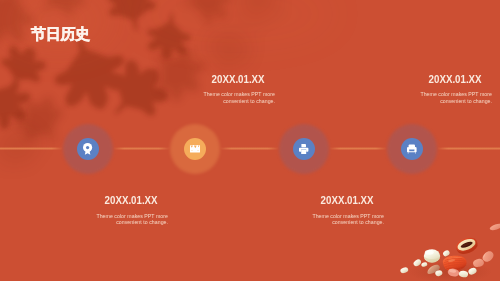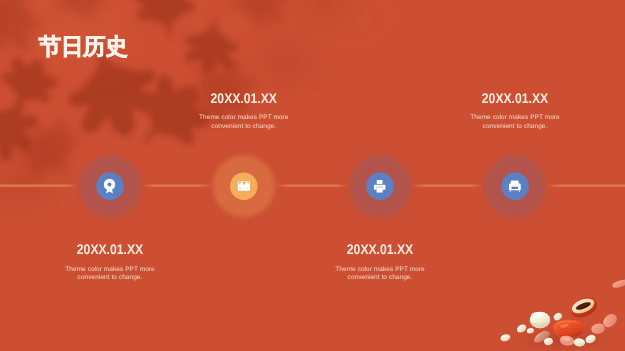--- a/index.html
+++ b/index.html
@@ -1,26 +1,26 @@
 <!DOCTYPE html>
 <html><head>
 <meta charset="utf-8">
 <title>slide</title>
 <style>
   html,body{margin:0;padding:0;}
   body{width:500px;height:281px;overflow:hidden;font-family:"Liberation Sans",sans-serif;background:#CC4F33;}
   .slide{position:relative;width:500px;height:281px;overflow:hidden;background:#CC4F33;}
   .bgleaves{position:absolute;left:0;top:0;width:500px;height:281px;}
-  .title{position:absolute;left:31px;top:25px;font-size:18px;font-weight:900;color:#FDF3EC;letter-spacing:-0.3px;-webkit-text-stroke:0.55px #FDF3EC;}
+  .title{position:absolute;left:31px;top:25px;font-size:15px;font-weight:900;color:#FDF3EC;letter-spacing:-0.3px;-webkit-text-stroke:0.55px #FDF3EC;}
   .tline{position:absolute;top:147.2px;height:2.4px;}
   .halo{position:absolute;width:50px;height:50px;border-radius:50%;top:124px;filter:blur(1.6px);}
   .dot{position:absolute;width:22px;height:22px;border-radius:50%;top:138px;}
   .dot{display:flex;align-items:center;justify-content:center;}
   .ic{display:flex;align-items:center;justify-content:center;}
-  .blk{position:absolute;width:160px;text-align:center;}
+  .blk{position:absolute;width:160px;text-align:right;}
   .dt{font-size:11.2px;font-weight:700;color:#FBEADF;letter-spacing:0px;transform:scaleX(0.87);transform-origin:center top;}
   .bd{font-size:5.2px;color:#F6D8C6;line-height:6.6px;margin-top:6.2px;letter-spacing:0.05px;}
   .deco{position:absolute;left:385px;top:216px;}
 </style>
 </head>
 <body>
 
 <div class="slide">
 
   <svg class="bgleaves" viewBox="0 0 500 281">

